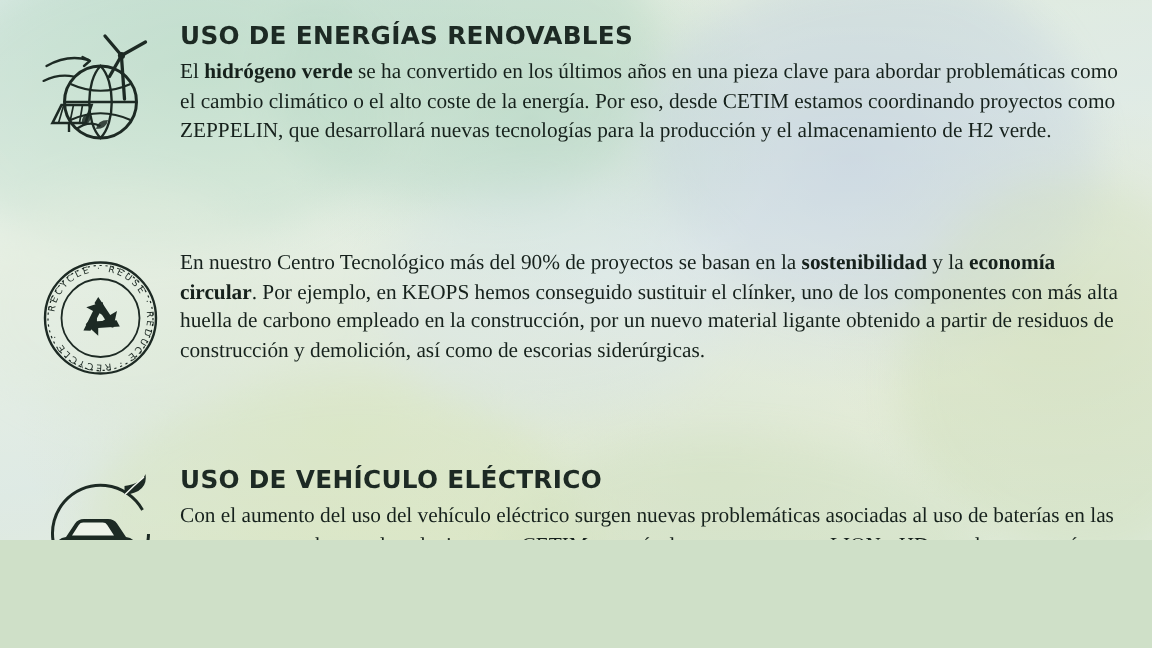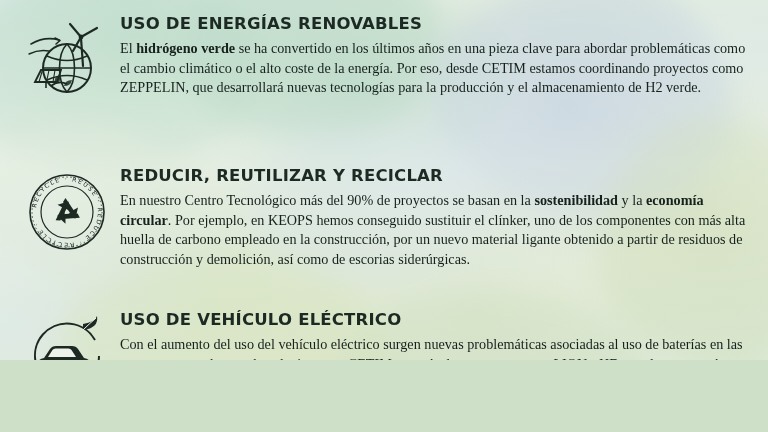--- a/index.html
+++ b/index.html
@@ -187,21 +187,20 @@
               <g fill="#1d2a24">
                 <path d="M-1.5,-14 L6.5,-2 L11,-4.6 L8.5,6.5 L-1.5,3.6 L3,1 L-4,-10 Z" transform="rotate(0)"></path>
                 <path d="M-1.5,-14 L6.5,-2 L11,-4.6 L8.5,6.5 L-1.5,3.6 L3,1 L-4,-10 Z" transform="rotate(120)"></path>
                 <path d="M-1.5,-14 L6.5,-2 L11,-4.6 L8.5,6.5 L-1.5,3.6 L3,1 L-4,-10 Z" transform="rotate(240)"></path>
               </g>
             </g>
           </svg>
         </div>
       </div>
       <div class="text-col">
-        <h2 class="heading">REDUCIR, REUTILIZAR Y RECICLAR</h2>
         <p class="body">En nuestro Centro Tecnológico más del 90% de proyectos se basan en la <b>sostenibilidad</b> y la <b>economía circular</b>. Por ejemplo, en KEOPS hemos conseguido sustituir el clínker, uno de los componentes con más alta huella de carbono empleado en la construcción, por un nuevo material ligante obtenido a partir de residuos de construcción y demolición, así como de escorias siderúrgicas.</p>
       </div>
     </div>
 
     <div class="block block-3">
       <div class="icon-col">
         <svg width="92" height="78" viewBox="0 0 92 78">
 
           <path d="M74 26 a32 32 0 1 0 4 16" fill="none" stroke="#1d2a24" stroke-width="2"></path>
 

